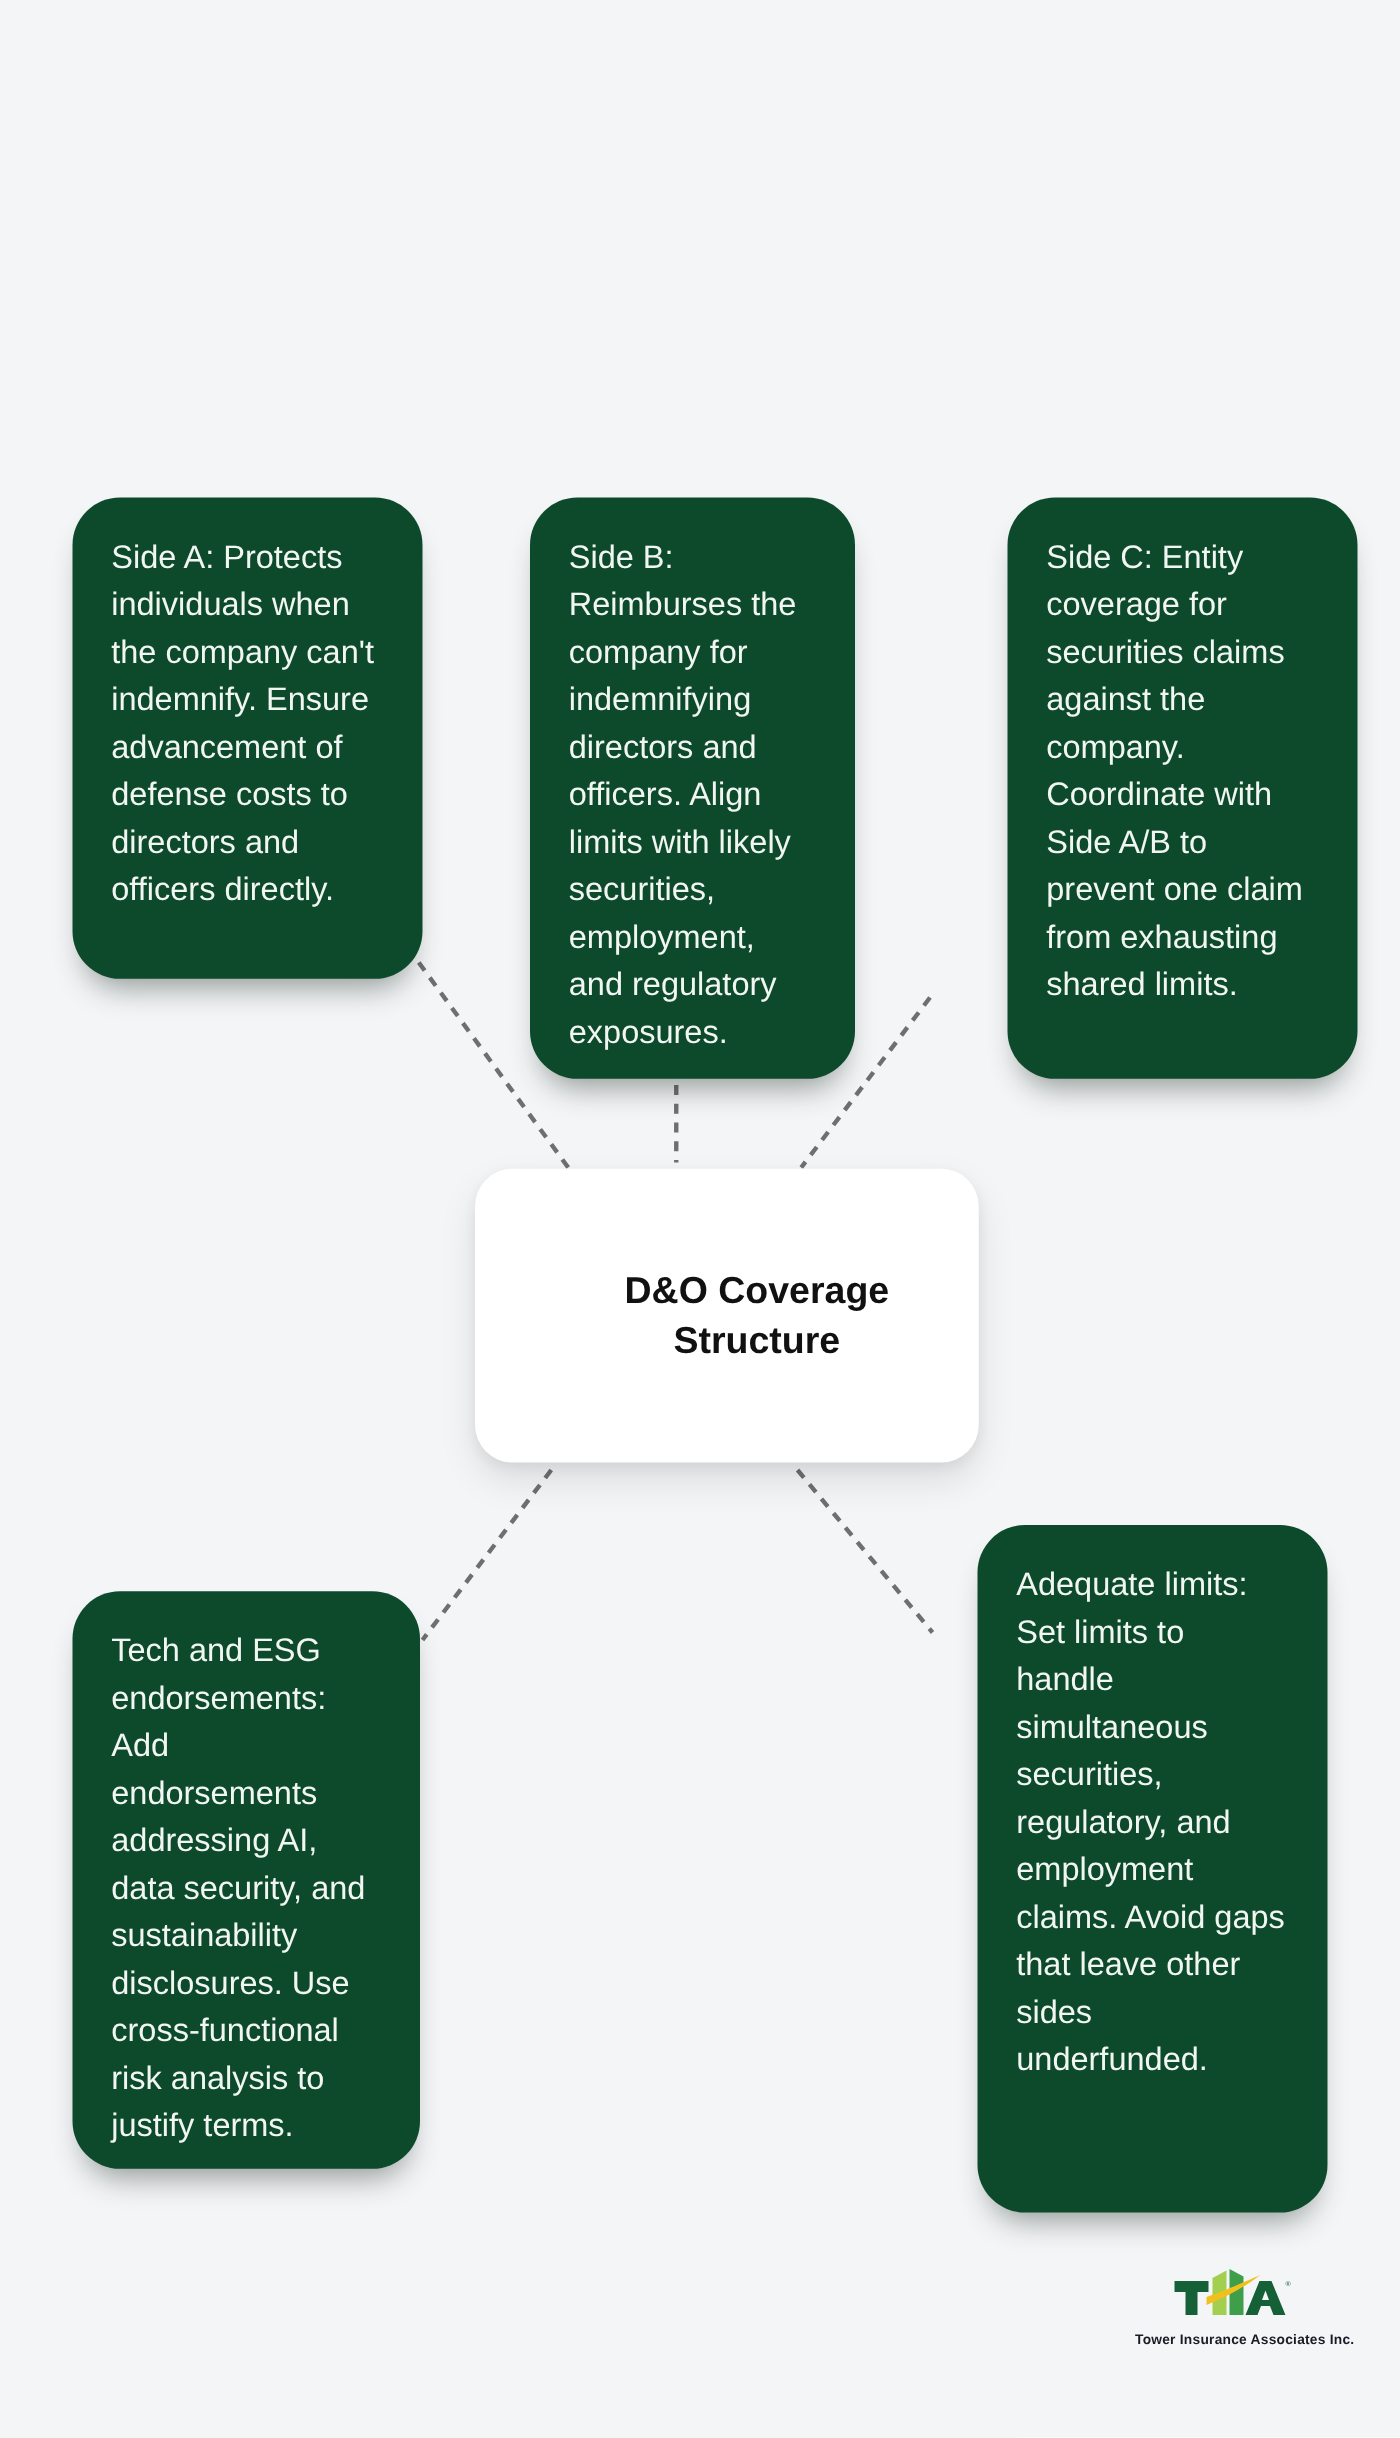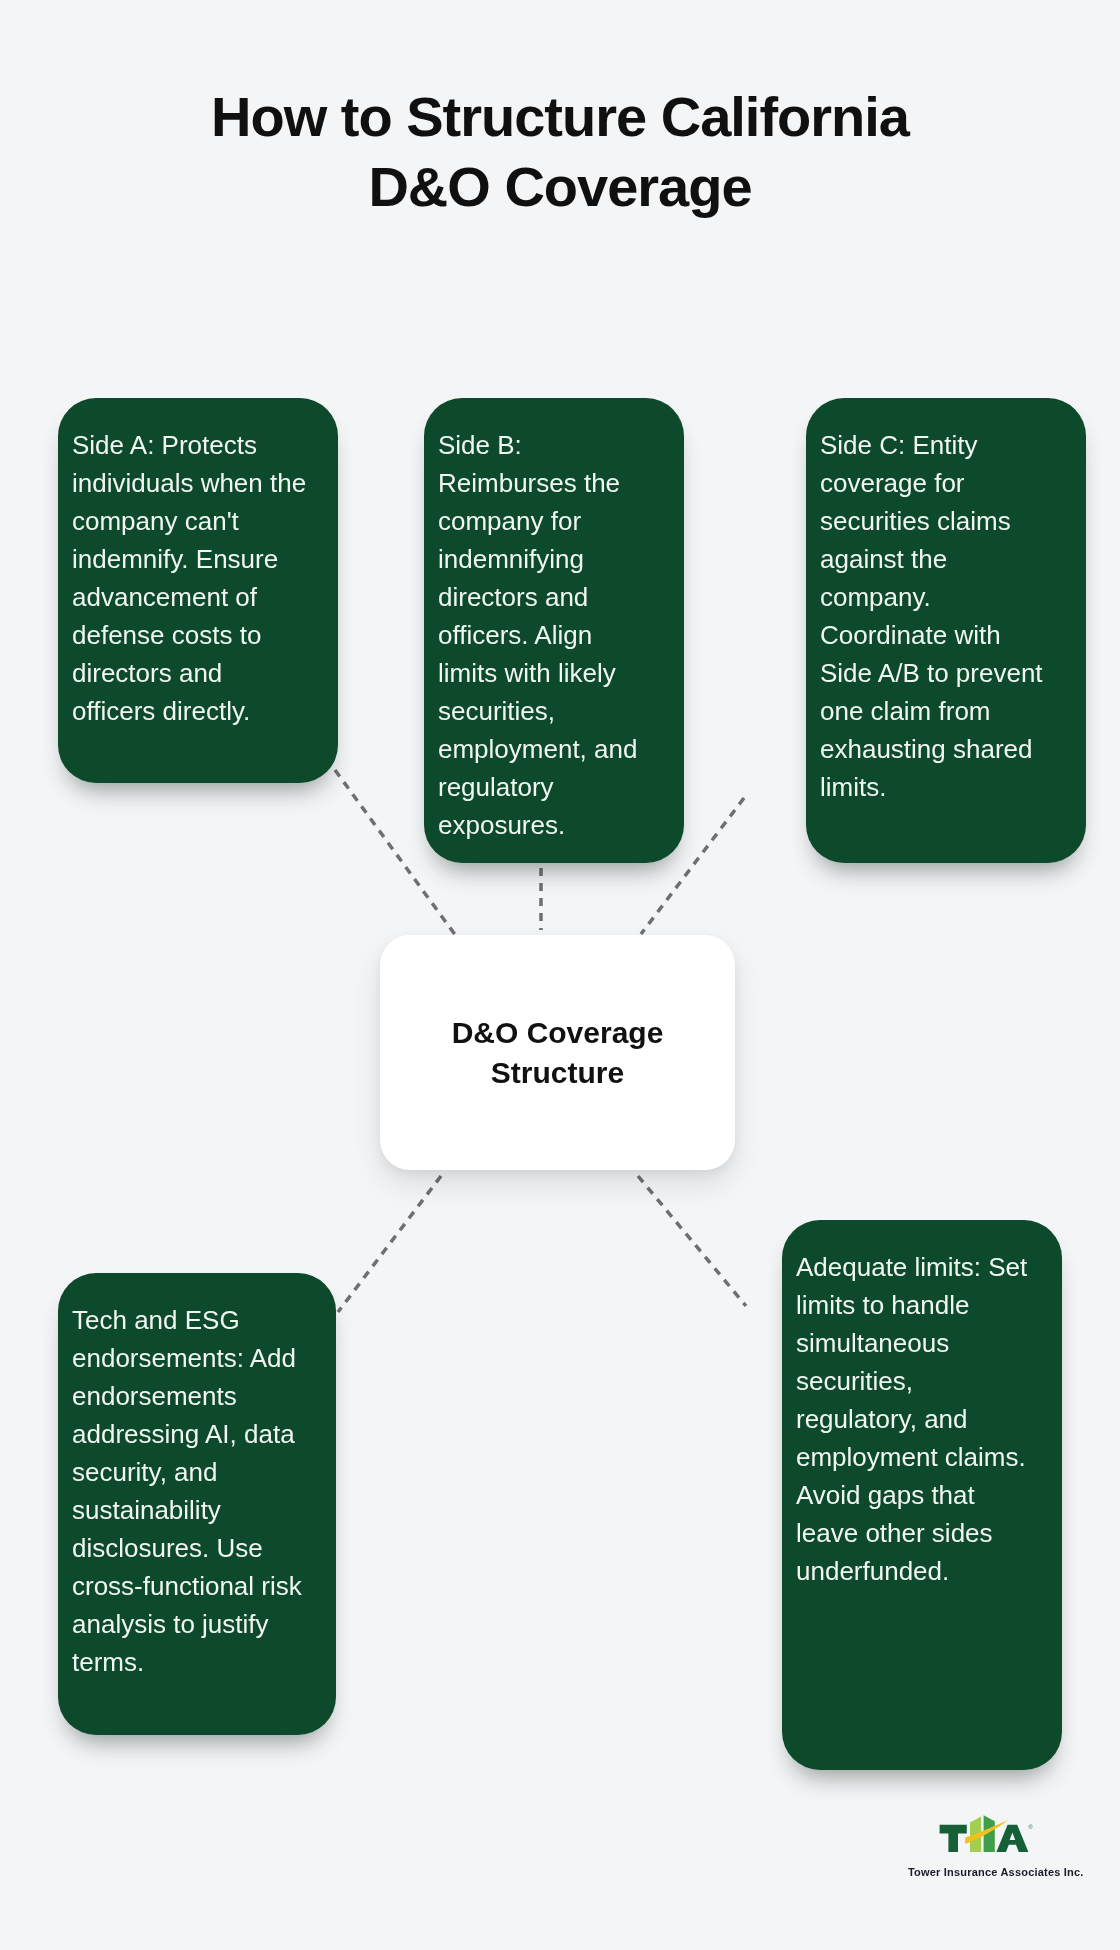--- a/index.html
+++ b/index.html
@@ -13,51 +13,50 @@
     max-width:780px;text-align:center;
     font-size:56px;line-height:70px;font-weight:800;
     color:#101010;letter-spacing:-1px;
   }
   .connectors{position:absolute;left:0;top:0;width:1120px;height:1950px;pointer-events:none;}
   .connectors line{stroke:#6f6f6f;stroke-width:3.5;stroke-dasharray:8 7;fill:none;}
   .node{
     position:absolute;background:#0d4a2c;border-radius:38px;
     box-shadow:0 16px 24px -10px rgba(25,40,32,.45);
     color:#f2f6f2;font-size:26px;line-height:38px;
-    padding:28px 30px 20px 14px;box-sizing:border-box;
+    padding:28px 30px 20px 31px;box-sizing:border-box;
   }
   .node-side-a{left:58px;top:398px;width:280px;height:385px;}
   .node-side-b{left:424px;top:398px;width:260px;height:465px;}
   .node-side-c{left:782px;top:398px;width:280px;height:465px;margin-left:24px;}
   .node-tech-esg{left:58px;top:1245px;width:278px;height:462px;margin-top:28px;}
   .node-adequate-limits{left:782px;top:1220px;width:280px;height:550px;}
   .center-node{
     position:absolute;left:380px;top:935px;width:355px;height:235px;
     background:#ffffff;border-radius:30px;
     box-shadow:0 14px 30px rgba(0,0,0,.10),0 4px 10px rgba(0,0,0,.06);
-    display:flex;align-items:center;justify-content:center;
+    display:flex;align-items:center;justify-content:center;padding-left:48px;
   }
   .center-label{
     max-width:250px;text-align:center;
     font-size:30px;line-height:40px;font-weight:700;color:#111111;
   }
   .logo{position:absolute;left:938px;top:1812px;width:96px;}
   .logo svg{display:block;width:96px;height:auto;}
   .logo-company{
     position:absolute;left:908px;top:1866px;width:160px;
     text-align:center;font-size:11px;font-weight:700;color:#1b1b28;
     white-space:nowrap;letter-spacing:.2px;
   }
 </style>
 </head>
 <body>
 
 <div class="stage">
 
-  <h1 class="title">How to Structure California D&amp;O Coverage</h1>
 
   <svg class="connectors" viewBox="0 0 1120 1950" xmlns="http://www.w3.org/2000/svg">
     <line x1="335" y1="770" x2="456" y2="936"></line>
     <line x1="541" y1="868" x2="541" y2="930"></line>
     <line x1="744" y1="798" x2="641" y2="934"></line>
     <line x1="441" y1="1176" x2="338" y2="1312"></line>
     <line x1="638" y1="1176" x2="746" y2="1306"></line>
   </svg>
 
   <div class="node node-side-a">

